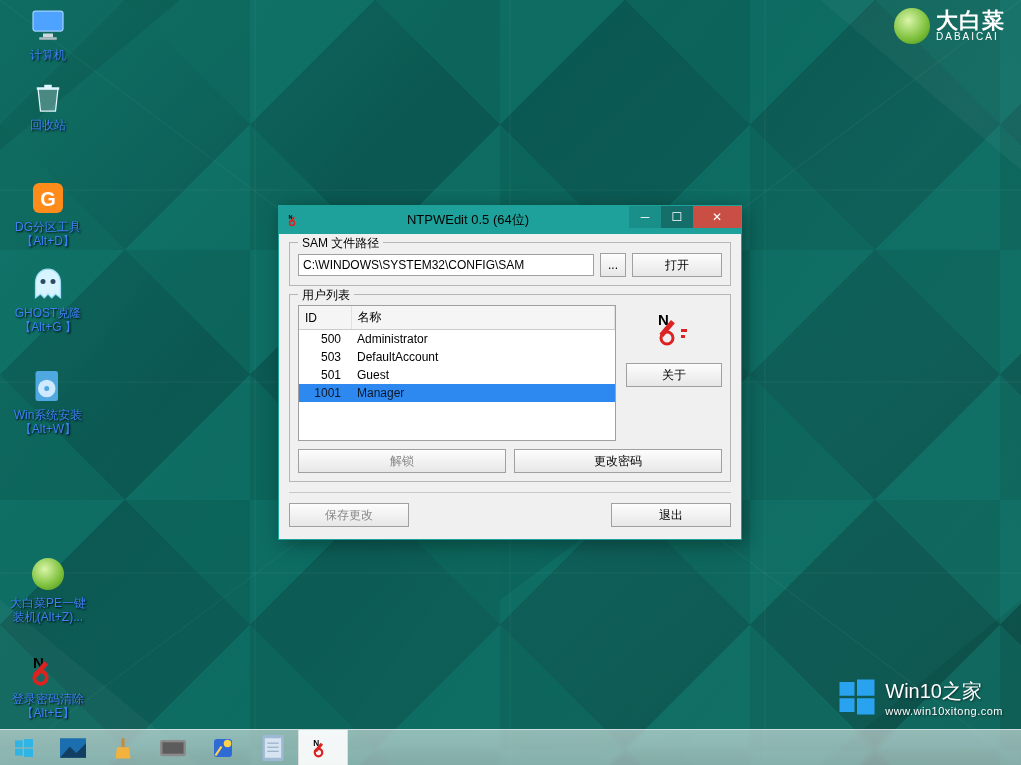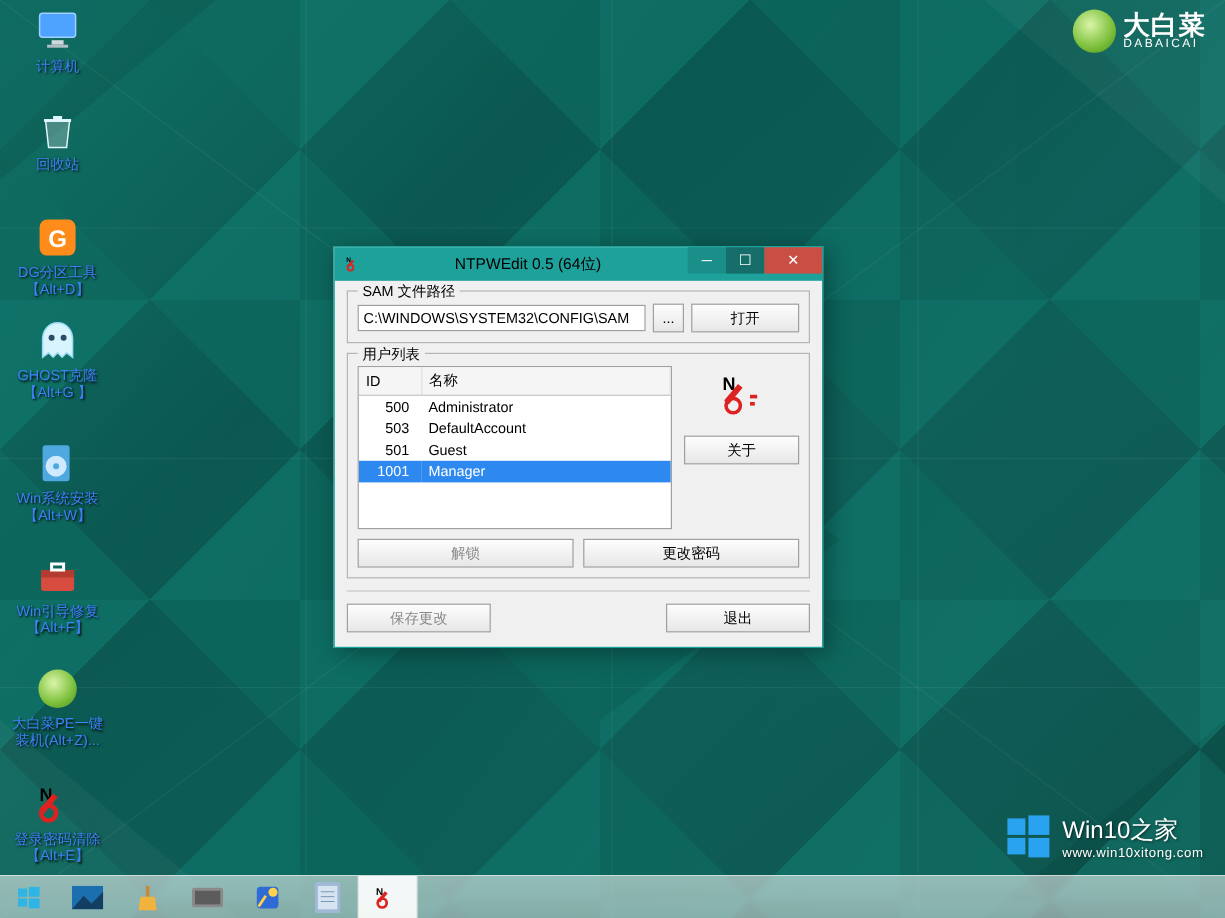--- a/index.html
+++ b/index.html
@@ -94,21 +94,21 @@
   .taskbar .titem.active{
     background: rgba(255,255,255,0.9);
     border-left:1px solid rgba(0,0,0,.1);
     border-right:1px solid rgba(0,0,0,.1);
   }
 
   
   .appwin {
     position:absolute;
     left:278px; top:205px;
-    width:408px;
+    width:464px;
     background:#f0f0f0;
     border:1px solid #1da19a;
     box-shadow: 4px 4px 18px rgba(0,0,0,.35);
   }
   .titlebar{
     height:28px;
     background:#1da19a;
     display:flex; align-items:center;
     color:#000;
   }
@@ -175,21 +175,21 @@
   .userlist table{width:100%;border-collapse:collapse;font-size:12px;}
   .userlist th{
     text-align:left;
     background:#f5f5f5;
     border-bottom:1px solid #ccc;
     padding:3px 6px;
     font-weight:normal;
     border-right:1px solid #e0e0e0;
   }
   .userlist td{padding:2px 6px;}
-  .userlist tr.sel td{background:#2d89ef;color:#ffffff;}
+  .userlist tr.sel td{background:#2d89ef;color:#0f172a;}
 
   .sidecol{
     width:96px;
     display:flex;flex-direction:column;align-items:center;gap:14px;
     padding-top:4px;
   }
   .sidecol .logo{width:40px;height:40px;}
 
   .btnrow{display:flex;gap:8px;margin-top:8px;}
   .btnrow .btn{flex:1;}
@@ -224,21 +224,21 @@
     <div class="ico">
       <svg viewBox="0 0 32 32">
           <rect x="4" y="4" width="24" height="16" rx="2" fill="#4da3ff" stroke="#9fd0ff"></rect>
           <rect x="12" y="22" width="8" height="3" fill="#cfd8dc"></rect>
           <rect x="9" y="25" width="14" height="2" fill="#b0bec5"></rect>
         </svg>
     </div>
     <div class="lbl">计算机</div>
   </div>
 
-  <div class="dicon" style="left:8px;top:88px">
+  <div class="dicon" style="left:8px;top:76px">
     <div class="ico">
       <svg viewBox="0 0 32 32">
           <path d="M8 10 H24 L22 28 H10 Z" fill="rgba(255,255,255,.25)" stroke="#dff6ff"></path>
           <path d="M7 10 H25" stroke="#dff6ff" stroke-width="2"></path>
           <path d="M13 7 H19 V10 H13 Z" fill="#dff6ff"></path>
         </svg>
     </div>
     <div class="lbl">回收站</div>
   </div>
 
@@ -270,31 +270,20 @@
       <svg viewBox="0 0 32 32">
           <rect x="6" y="4" width="18" height="24" rx="2" fill="#4fa8e0"></rect>
           <circle cx="15" cy="18" r="7" fill="#cfe9ff"></circle>
           <circle cx="15" cy="18" r="2" fill="#4fa8e0"></circle>
         </svg>
     </div>
     <div class="lbl" style="white-space:pre-line">Win系统安装
 【Alt+W】</div>
   </div>
 
-  <div class="dicon" style="left:8px;top:460px">
-    <div class="ico">
-      <svg viewBox="0 0 32 32">
-          <rect x="5" y="12" width="22" height="14" rx="2" fill="#d84b3f"></rect>
-          <rect x="5" y="12" width="22" height="5" fill="#b43b30"></rect>
-          <rect x="12" y="8" width="8" height="4" fill="none" stroke="#fff" stroke-width="2"></rect>
-        </svg>
-    </div>
-    <div class="lbl" style="white-space:pre-line">Win引导修复
-【Alt+F】</div>
-  </div>
 
   <div class="dicon" style="left:8px;top:554px">
     <div class="ico">
       <div style="width:32px;height:32px;border-radius:50%;background:radial-gradient(circle at 40% 35%,#d9f5a8,#7bbf3a 60%,#4a8b1e);"></div>
     </div>
     <div class="lbl" style="white-space:pre-line">大白菜PE一键
 装机(Alt+Z)...</div>
   </div>
 
   <div class="dicon" style="left:8px;top:650px">

